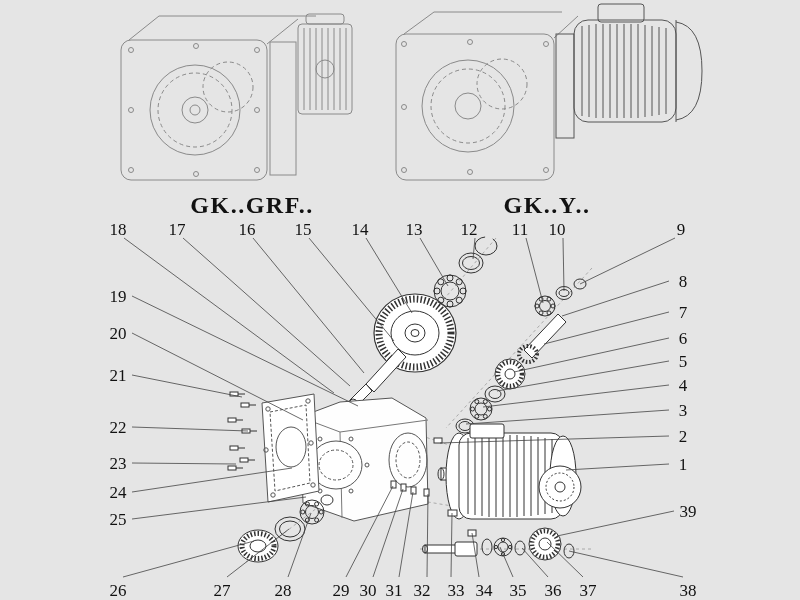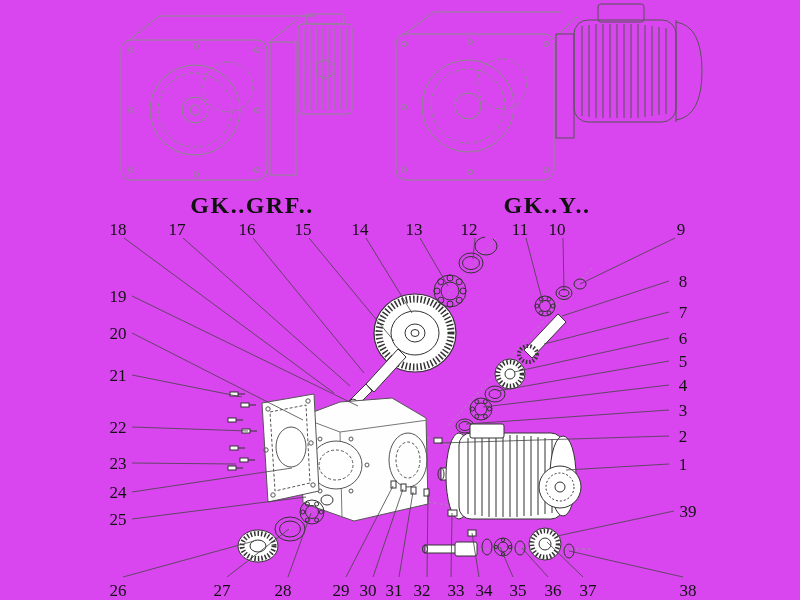--- a/index.html
+++ b/index.html
@@ -1,16 +1,16 @@
 <!DOCTYPE html>
 <html><head>
 <meta charset="utf-8">
 <style>
   html,body{margin:0;padding:0;background:#ffffff;}
-  .stage{position:relative;width:800px;height:600px;background:#d946ef;overflow:hidden;
+  .stage{position:relative;width:800px;height:600px;background:#e5e5e5;overflow:hidden;
          font-family:"Liberation Serif", serif;}
   svg{display:block;}
   .model-title{font-family:"Liberation Serif", serif;font-size:24px;font-weight:bold;
                letter-spacing:1.5px;fill:#111;}
   .callout-num{font-family:"Liberation Serif", serif;font-size:17px;fill:#111;}
   .leader{stroke:#444;stroke-width:0.8;fill:none;}
 </style>
 </head>
 <body>
 

